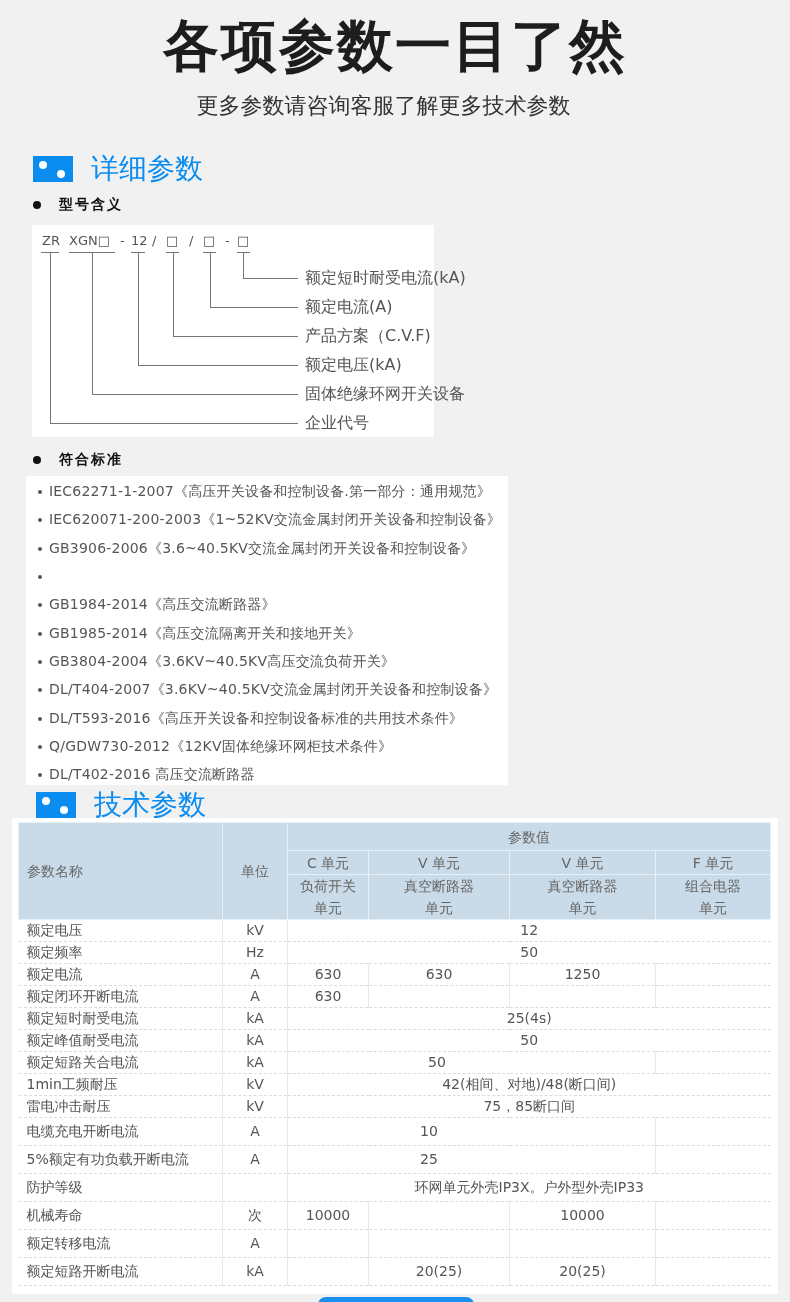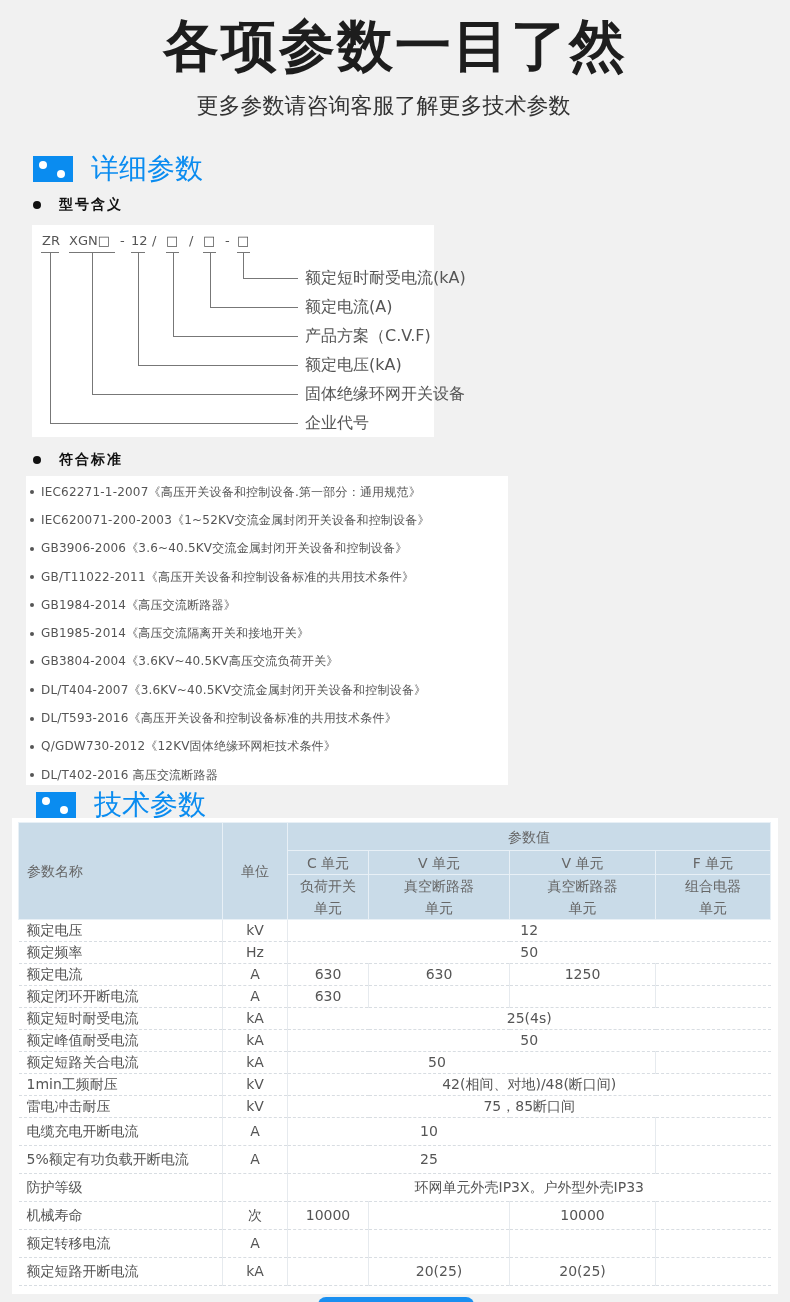--- a/index.html
+++ b/index.html
@@ -22,21 +22,21 @@
   
   .model-box { position: absolute; left: 32px; top: 225px; width: 402px; height: 212px; background: #fff; }
   .model-box .code { position: absolute; top: 8px; font-size: 13px; color: #555; font-family: "DejaVu Sans", sans-serif; }
   .model-box .uline { position: absolute; height: 1px; background: #777; top: 27px; }
   .model-box .vline { position: absolute; width: 1px; background: #777; top: 27px; }
   .model-box .hline { position: absolute; height: 1px; background: #777; }
   .model-box .desc { position: absolute; left: 273px; font-size: 16px; color: #555; line-height: 14px; white-space: nowrap; }
 
   
   .std-box { position: absolute; left: 26px; top: 476px; width: 482px; height: 309px; background: #fff; padding-top: 2px; }
-  .std-item { height: 28.3px; display: flex; align-items: center; padding-left: 4px; font-size: 12px; color: #555; white-space: nowrap; letter-spacing: 0.2px; }
+  .std-item { height: 28.3px; display: flex; align-items: center; padding-left: 12px; font-size: 14px; color: #555; white-space: nowrap; letter-spacing: 0.2px; }
   .std-item .b { width: 4px; height: 4px; background: #555; border-radius: 50%; margin-right: 7px; flex: none; }
 
   
   .tbl-wrap { position: absolute; left: 12px; top: 818px; width: 766px; height: 476px; background: #fff; }
   table { position: absolute; left: 6px; top: 4px; border-collapse: collapse; width: 752px; font-size: 14px; color: #555; table-layout: fixed; }
   th { background: #c9dbe8; color: #666; font-weight: normal; border: 1px solid #e8f0f6; text-align: center; line-height: 22px; }
   td { border-bottom: 1px dashed #d8dde2; border-left: 1px solid #e6eaee; text-align: center; line-height: 21px; height: 22px; white-space: nowrap; }
   td.nm { text-align: left; padding-left: 8px; border-left: none; }
   tr.tall td { height: 28px; }
   .bottom-btn { position: absolute; left: 318px; top: 1297px; width: 156px; height: 10px; border-radius: 8px 8px 0 0; background: #1a8ff0; }
@@ -114,21 +114,20 @@
   <div class="std-item">
       <span class="b"></span>
       <span>IEC620071-200-2003《1~52KV交流金属封闭开关设备和控制设备》</span>
     </div>
   <div class="std-item">
       <span class="b"></span>
       <span>GB3906-2006《3.6~40.5KV交流金属封闭开关设备和控制设备》</span>
     </div>
   <div class="std-item">
       <span class="b"></span>
-      <span>GB/T11022-2011《高压开关设备和控制设备标准的共用技术条件》</span>
     </div>
   <div class="std-item">
       <span class="b"></span>
       <span>GB1984-2014《高压交流断路器》</span>
     </div>
   <div class="std-item">
       <span class="b"></span>
       <span>GB1985-2014《高压交流隔离开关和接地开关》</span>
     </div>
   <div class="std-item">

